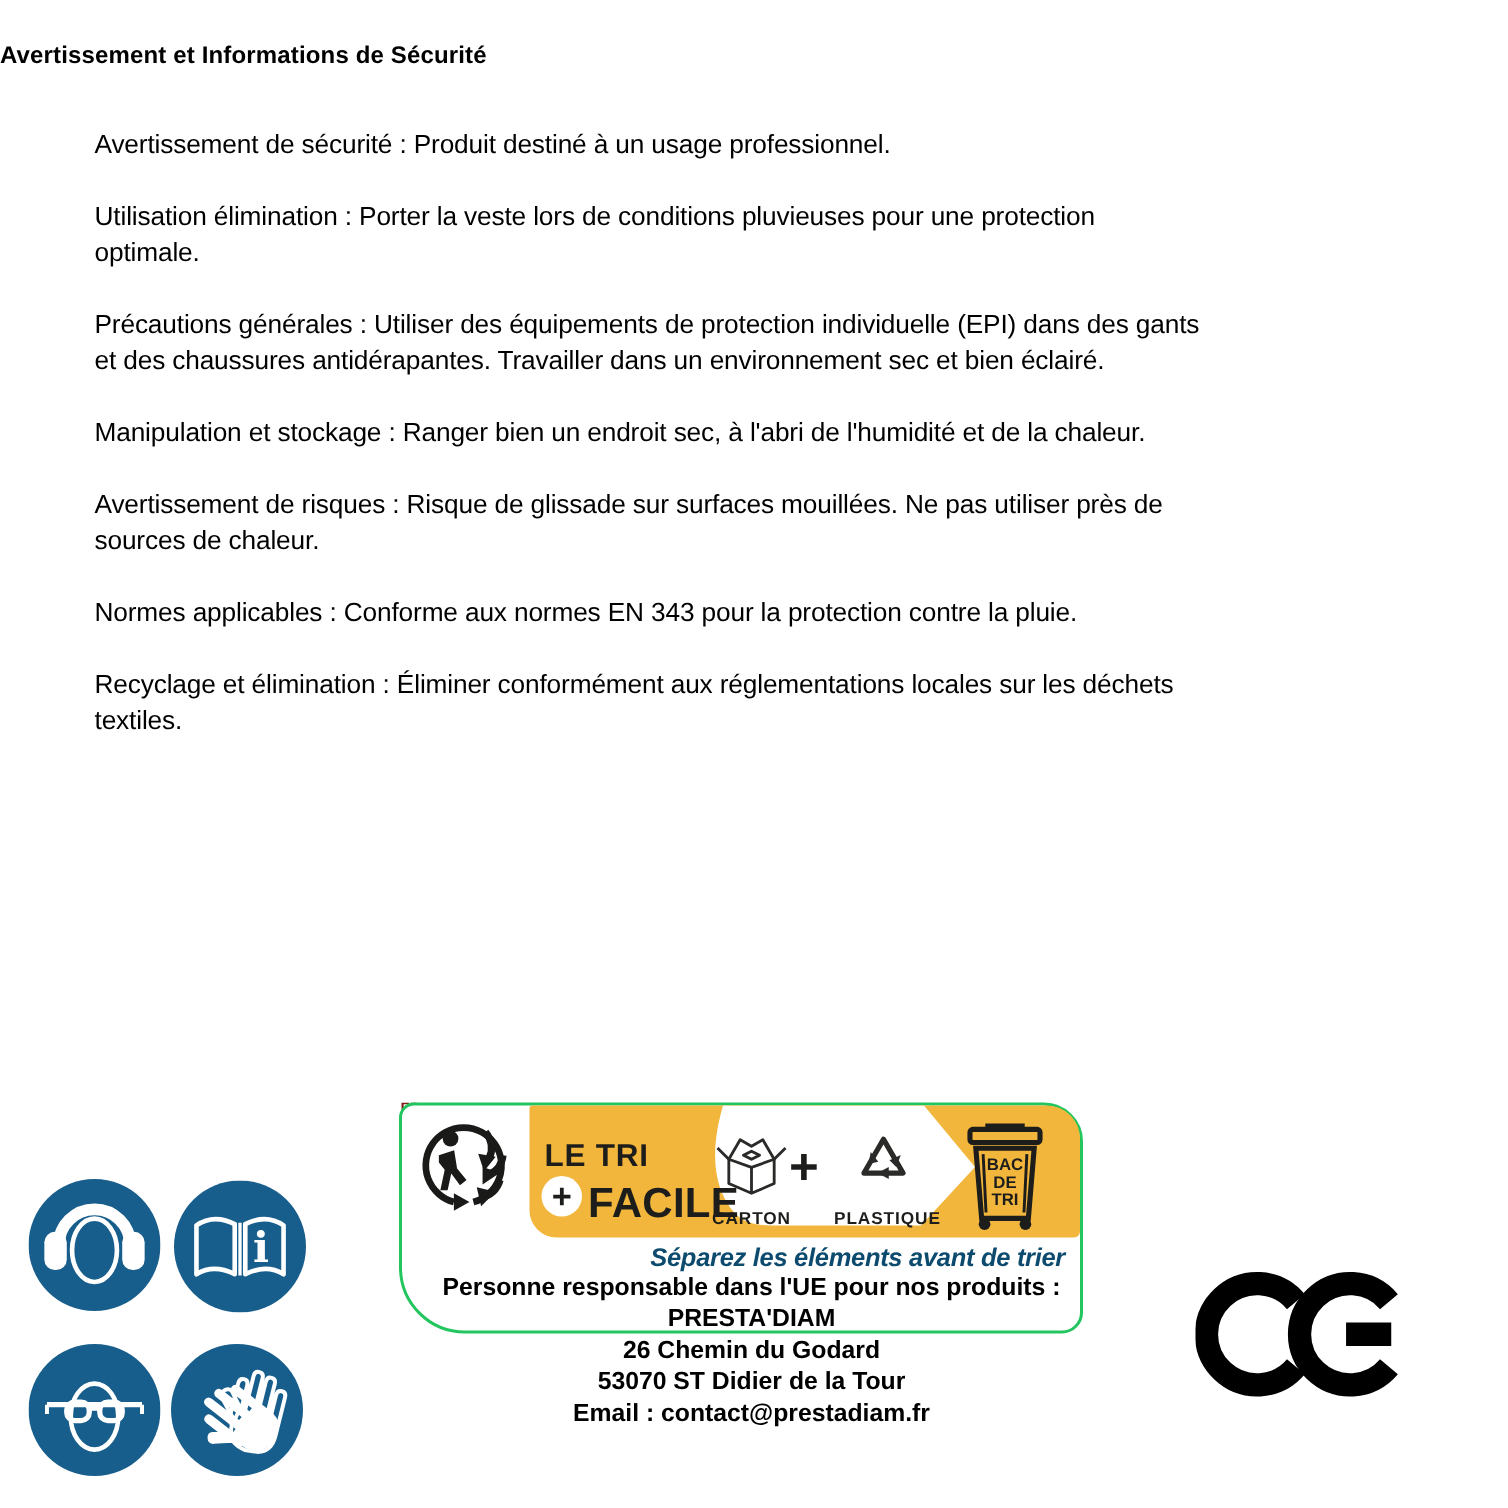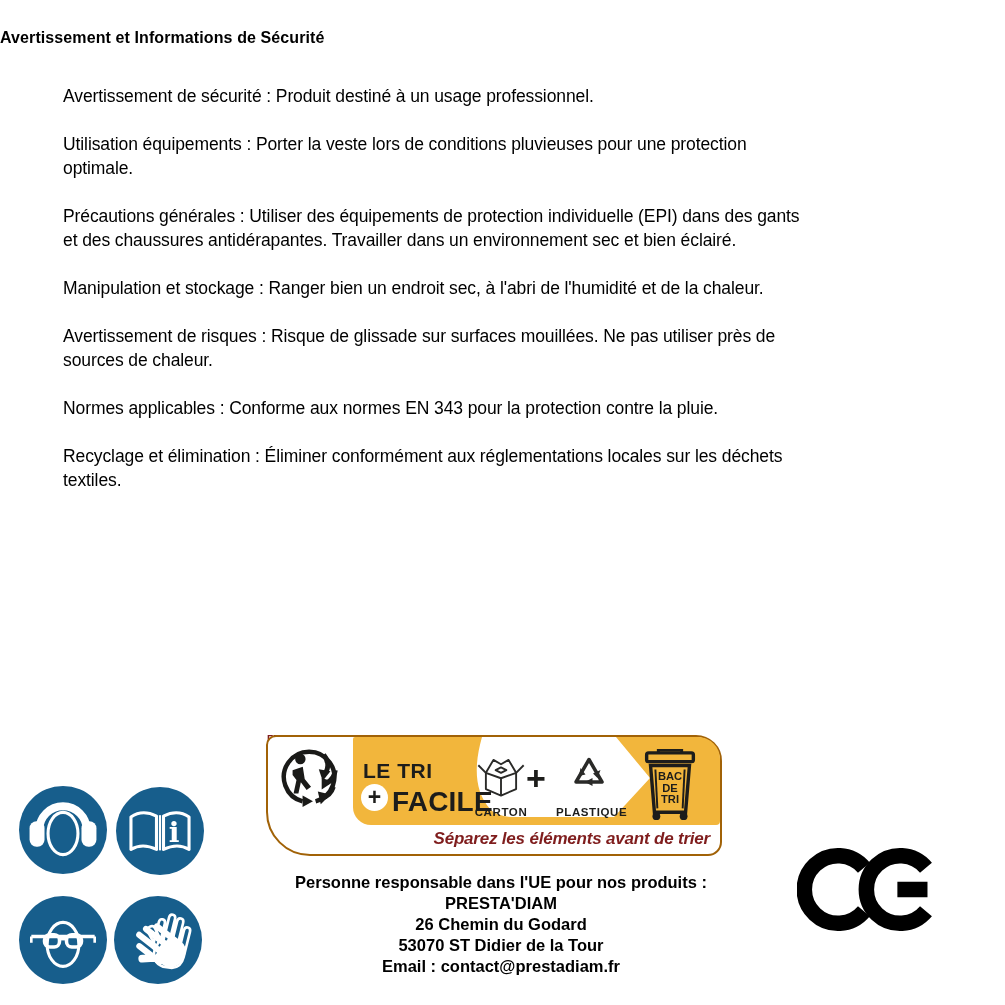--- a/index.html
+++ b/index.html
@@ -7,62 +7,62 @@
        font-family:"Liberation Sans","DejaVu Sans",sans-serif;color:#000;}
 
   .title{position:absolute;left:0;top:29px;width:100%;text-align:left;
          font-size:16px;font-weight:700;letter-spacing:.1px;}
 
   .paras{position:absolute;left:63px;top:84px;width:905px;font-size:17.5px;line-height:24px;}
   .para{white-space:pre-line;margin:0 0 24px 0;letter-spacing:-0.1px;}
 
   
   .fr-code{position:absolute;left:267px;top:712px;font-size:10px;font-weight:700;color:#7f1d1d;margin-top:22px;}
-  .label-box{position:absolute;left:266px;top:735px;width:456px;height:121px;box-sizing:border-box;
-             background:#fff;border:2px solid #a16207;border-radius:10px 26px 14px 44px;}
+  .label-box{position:absolute;left:266px;top:735px;width:456px;height:154px;box-sizing:border-box;
+             background:#fff;border:2px solid #22c55e;border-radius:10px 26px 14px 44px;}
   .yellow-base{position:absolute;left:85px;top:0;width:367px;height:88px;background:#F2B63C;
                border-radius:2px 22px 4px 18px;}
   .notch{position:absolute;left:196px;top:0;width:190px;height:88px;}
   .triman{position:absolute;left:11px;top:8px;width:66px;height:64px;}
   .banner-l1{position:absolute;left:95px;top:22px;font-size:21px;font-weight:800;color:#1d1d1b;letter-spacing:.5px;}
   .plus-circle{position:absolute;left:93px;top:47px;width:27px;height:27px;background:#fff;border-radius:50%;
                text-align:center;line-height:26px;font-size:23px;font-weight:800;color:#1d1d1b;}
   .banner-l2{position:absolute;left:124px;top:49px;font-size:28px;font-weight:800;color:#1d1d1b;letter-spacing:.2px;}
   .mat{position:absolute;top:12px;text-align:center;}
   .mat-carton{left:198px;width:70px;}
   .mat-plastique{left:288px;width:66px;}
   .mat .mat-label{font-size:11.5px;font-weight:700;color:#1d1d1b;letter-spacing:.6px;margin-top:1px;}
   .sep-plus{position:absolute;left:258px;top:22px;font-size:34px;font-weight:800;color:#1d1d1b;}
   .bin{position:absolute;left:374px;top:12px;width:56px;height:72px;}
   .tagline{position:absolute;right:10px;top:92px;font-size:17px;font-style:italic;font-weight:700;
-           color:#7f1d1d;letter-spacing:-0.2px;white-space:nowrap;}
+           color:#0c4a6e;letter-spacing:-0.2px;white-space:nowrap;}
 
   
   .picto{position:absolute;width:88px;height:88px;}
   #picto-ear{left:19px;top:786px;}
   #picto-book{left:116px;top:787px;}
   #picto-goggles{left:19px;top:896px;}
   #picto-gloves{left:114px;top:896px;}
 
-  .contact{position:absolute;left:271px;top:872px;width:460px;text-align:center;
+  .contact{position:absolute;left:271px;top:848px;width:460px;text-align:center;
            font-size:16.5px;font-weight:700;line-height:21px;}
   .contact div{white-space:nowrap;}
 
   .ce-mark{position:absolute;left:797px;top:841px;width:146px;height:97px;}
 </style>
 </head>
 <body>
 
 <div id="doc">
 
   <div class="title">Avertissement et Informations de Sécurité</div>
 
   <div class="paras">
     <p class="para">Avertissement de sécurité : Produit destiné à un usage professionnel.</p>
-    <p class="para">Utilisation équipements : Porter la veste lors de conditions pluvieuses pour une protection
+    <p class="para">Utilisation élimination : Porter la veste lors de conditions pluvieuses pour une protection
 optimale.</p>
     <p class="para">Précautions générales : Utiliser des équipements de protection individuelle (EPI) dans des gants
 et des chaussures antidérapantes. Travailler dans un environnement sec et bien éclairé.</p>
     <p class="para">Manipulation et stockage : Ranger bien un endroit sec, à l'abri de l'humidité et de la chaleur.</p>
     <p class="para">Avertissement de risques : Risque de glissade sur surfaces mouillées. Ne pas utiliser près de
 sources de chaleur.</p>
     <p class="para">Normes applicables : Conforme aux normes EN 343 pour la protection contre la pluie.</p>
     <p class="para">Recyclage et élimination : Éliminer conformément aux réglementations locales sur les déchets
 textiles.</p>
   </div>

